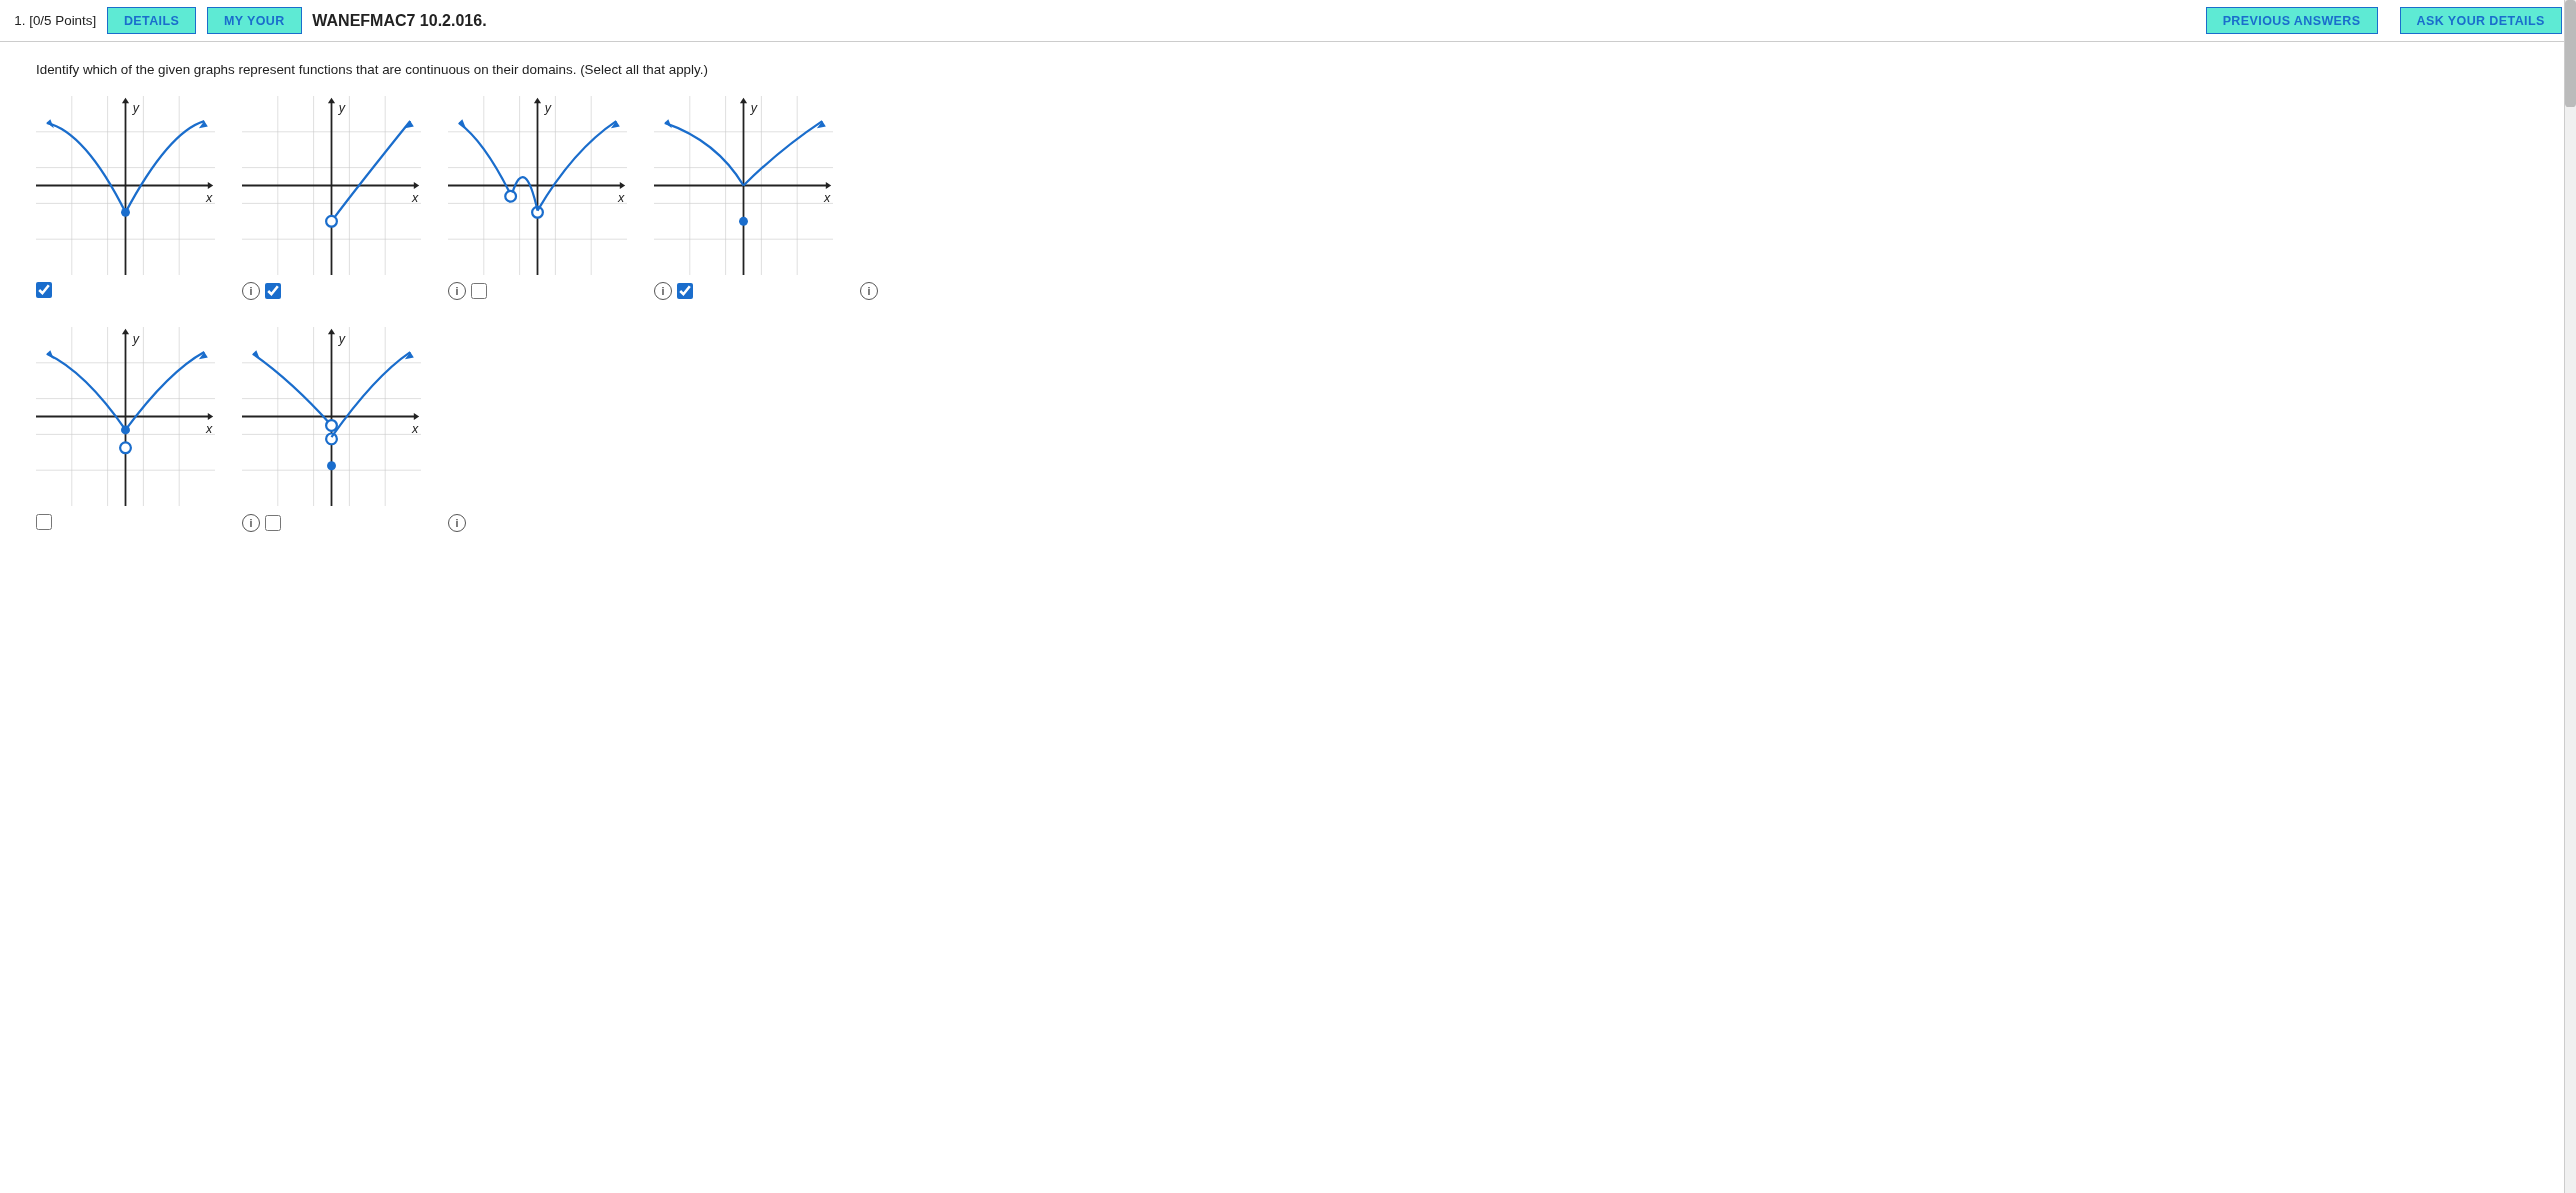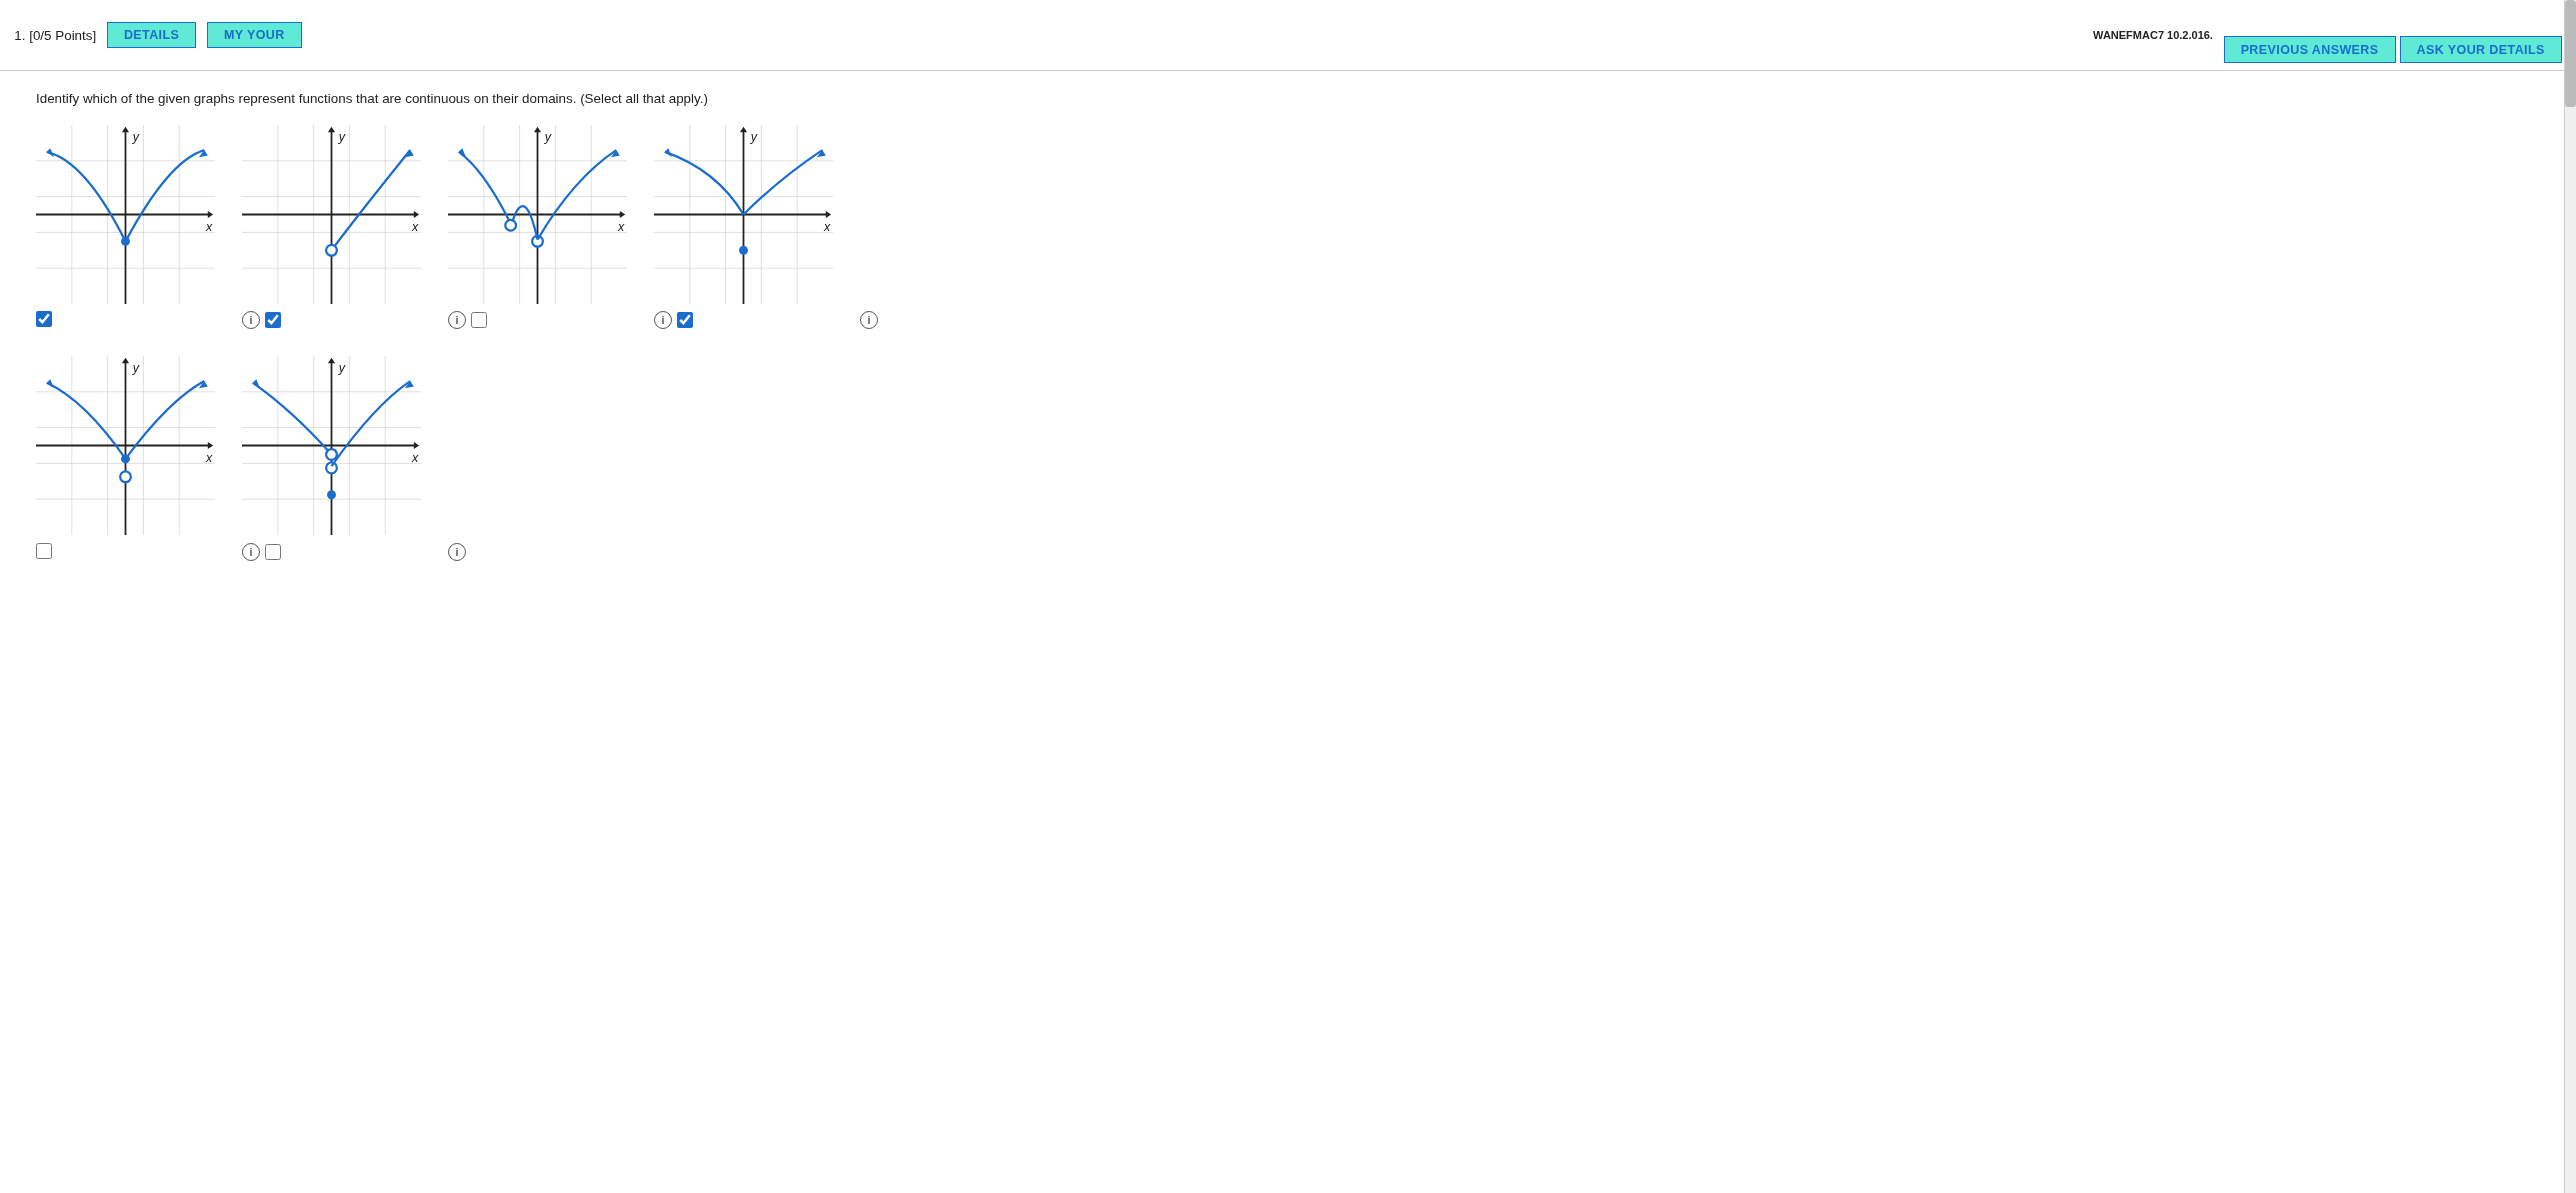--- a/index.html
+++ b/index.html
@@ -23,29 +23,27 @@
       color: #1a6dcc;
       background: #5eead4;
       padding: 5.4px 16px;
       font-size: 12.5px;
       font-weight: bold;
       cursor: pointer;
       letter-spacing: 0.4px;
     }
     .problem-code {
       font-weight: bold;
-      font-size: 11px;
+      font-size: 16px;
       flex: 1;
-      text-align: right;
     }
     .right-buttons {
       display: flex;
-      gap: 4px;
+      gap: 22px;
       margin-left: auto;
-      margin-top: 29px;
     }
 
     .main-content {
       padding: 18px 36px;
     }
     .question-text {
       font-size: 13.4px;
       margin-bottom: 16px;
       line-height: 1.5;
     }

